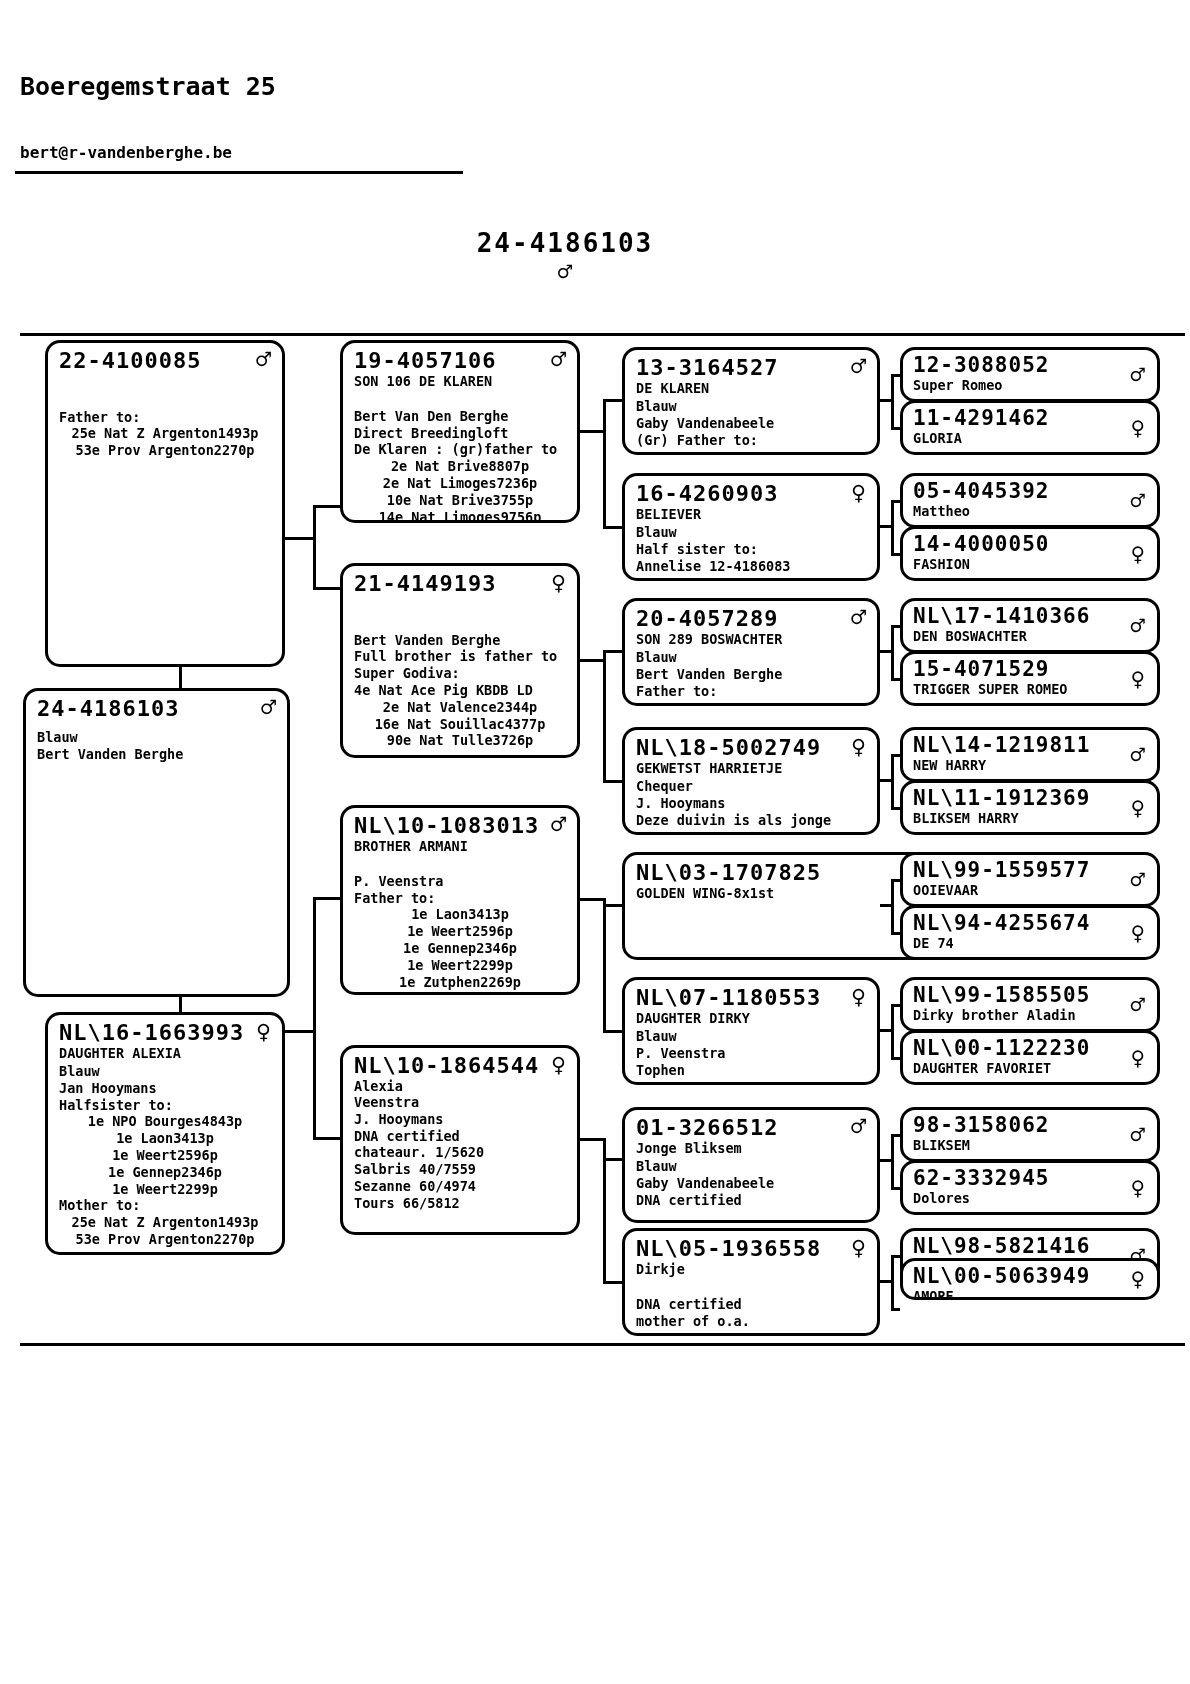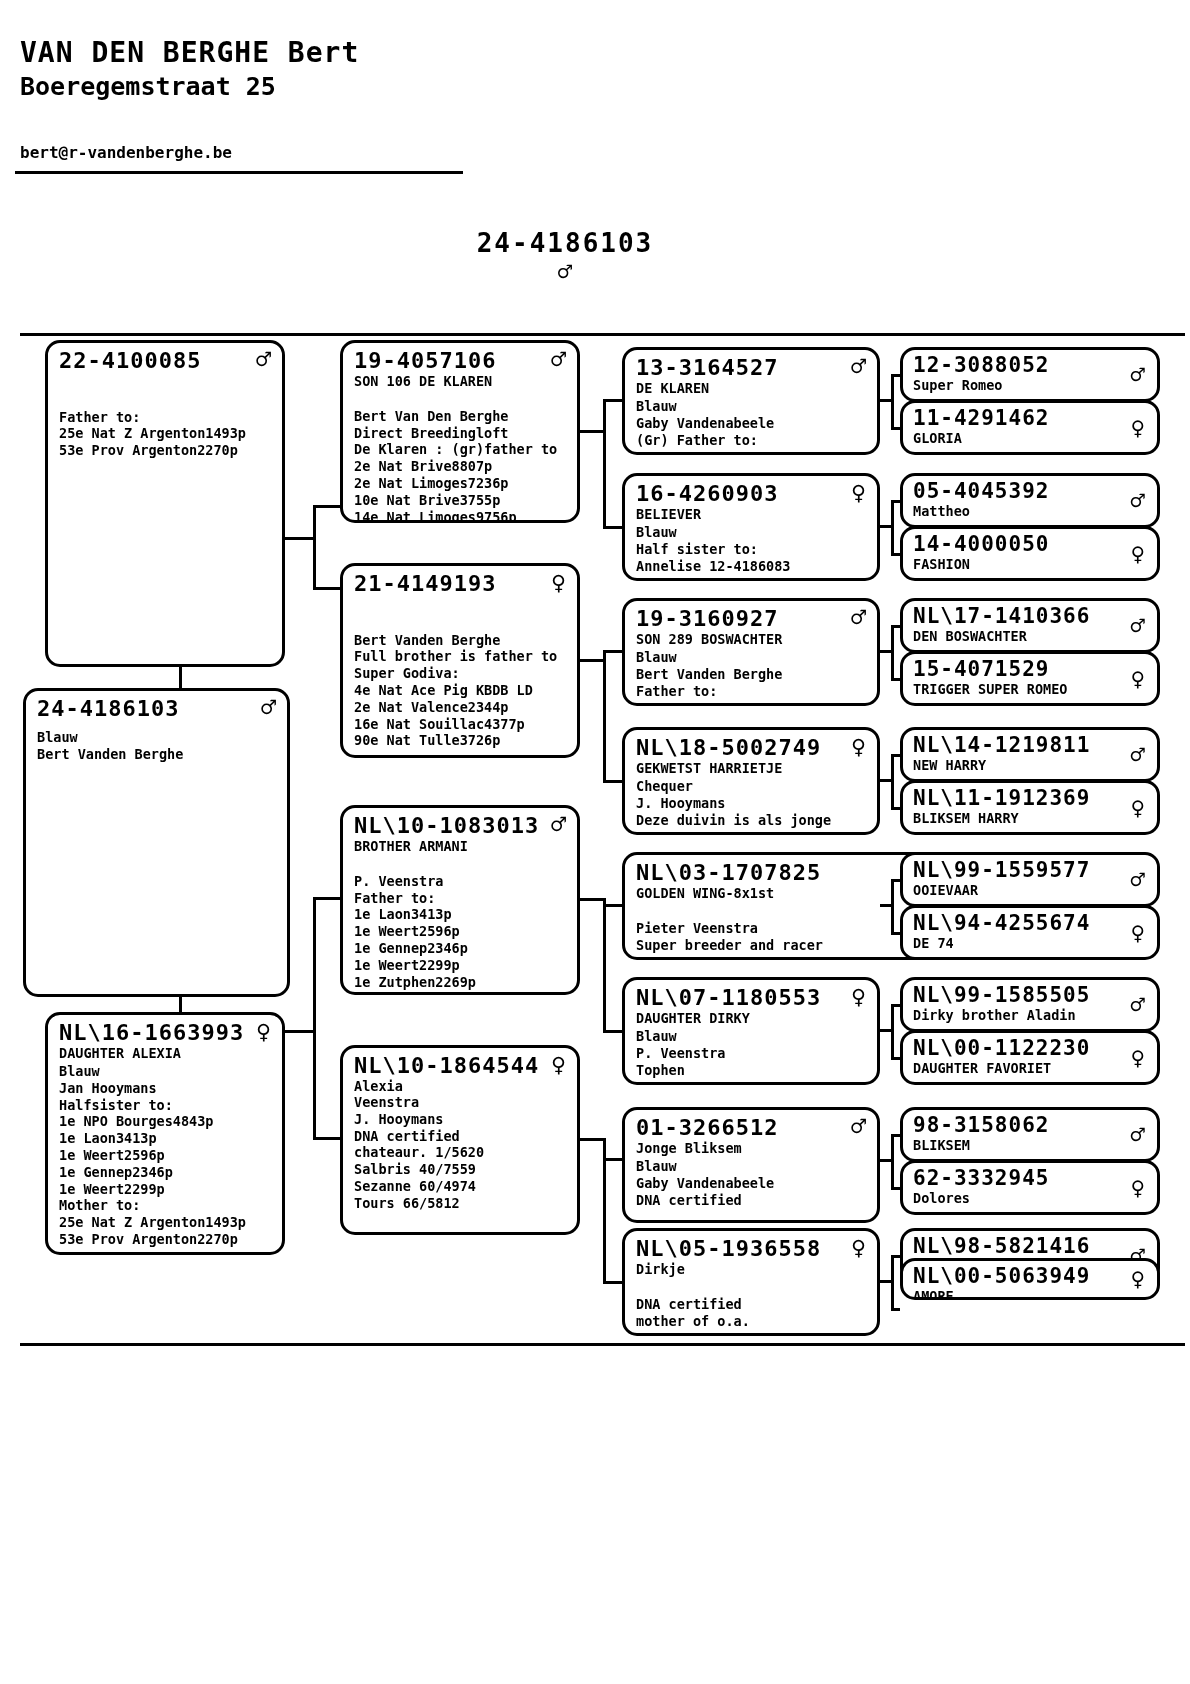--- a/index.html
+++ b/index.html
@@ -12,32 +12,31 @@
   .title-ring{position:absolute;left:415px;top:228px;width:300px;text-align:center;font-size:26px;letter-spacing:2px}
   .title-sex{position:absolute;left:415px;top:258px;width:300px;text-align:center;font-size:24px}
   .box{position:absolute;border:3px solid #000;border-radius:15px;background:#fff;
        padding:5px 11px;box-sizing:border-box;overflow:hidden}
   .bh{display:flex;justify-content:space-between;align-items:flex-start}
   .ring{font-size:22px;letter-spacing:1px;white-space:nowrap}
   .sex{font-size:25px;line-height:24px}
   .sub{font-size:13.5px;line-height:16px;white-space:pre}
   .lines{margin-top:2px}
   .bl{font-size:13.5px;line-height:16.8px;white-space:pre;min-height:16.8px}
-  .bl.lr{display:flex;justify-content:flex-start;white-space:pre}
+  .bl.lr{display:flex;justify-content:center;white-space:pre}
   .g4 .ring{font-size:21px;letter-spacing:1px}
   .g4{padding:3px 10px}
   .g4 .gsex{position:absolute;right:12px;top:50%;transform:translateY(-50%);font-size:24px}
   .cl{position:absolute;background:#000;display:block}
 </style>
 </head>
 <body>
 
 <div class="page">
 
-  <div class="hdr-name">VAN DEN BERGHE Bert</div>
   <div class="hdr-line" style="top:72px">Boeregemstraat 25</div>
   <div class="hdr-email">bert@r-vandenberghe.be</div>
   <div class="rule" style="left:15px;top:171px;width:448px;height:3px"></div>
 
   <div class="title-ring">24-4186103</div>
   <div class="title-sex">♂</div>
 
   <div class="rule" style="left:20px;top:333px;width:1165px;height:3px"></div>
   <div class="rule" style="left:20px;top:1343px;width:1165px;height:3px"></div>
 
@@ -177,21 +176,21 @@
       </div>
     <div class="sub">BELIEVER</div>
     <div class="lines">
         <div class="bl">Blauw</div>
         <div class="bl">Half sister to:</div>
         <div class="bl">Annelise 12-4186083</div>
       </div>
   </div>
   <div class="box" style="left:622px;top:598px;width:258px;height:108px">
     <div class="bh">
-        <span class="ring">19-3160927</span>
+        <span class="ring">20-4057289</span>
       <span class="sex">♂</span>
       </div>
     <div class="sub">SON 289 BOSWACHTER</div>
     <div class="lines">
         <div class="bl">Blauw</div>
         <div class="bl">Bert Vanden Berghe</div>
         <div class="bl">Father to:</div>
       </div>
   </div>
   <div class="box" style="left:622px;top:727px;width:258px;height:108px">
@@ -205,25 +204,20 @@
         <div class="bl">J. Hooymans</div>
         <div class="bl">Deze duivin is als jonge</div>
       </div>
   </div>
   <div class="box" style="left:622px;top:852px;width:312px;height:108px">
     <div class="bh">
         <span class="ring">NL\03-1707825</span>
       <span class="sex">♂</span>
       </div>
     <div class="sub">GOLDEN WING-8x1st</div>
-    <div class="lines">
-        <div class="bl">&nbsp;</div>
-        <div class="bl">Pieter Veenstra</div>
-        <div class="bl">Super breeder and racer</div>
-      </div>
   </div>
   <div class="box" style="left:622px;top:977px;width:258px;height:108px">
     <div class="bh">
         <span class="ring">NL\07-1180553</span>
       <span class="sex">♀</span>
       </div>
     <div class="sub">DAUGHTER DIRKY</div>
     <div class="lines">
         <div class="bl">Blauw</div>
         <div class="bl">P. Veenstra</div>

